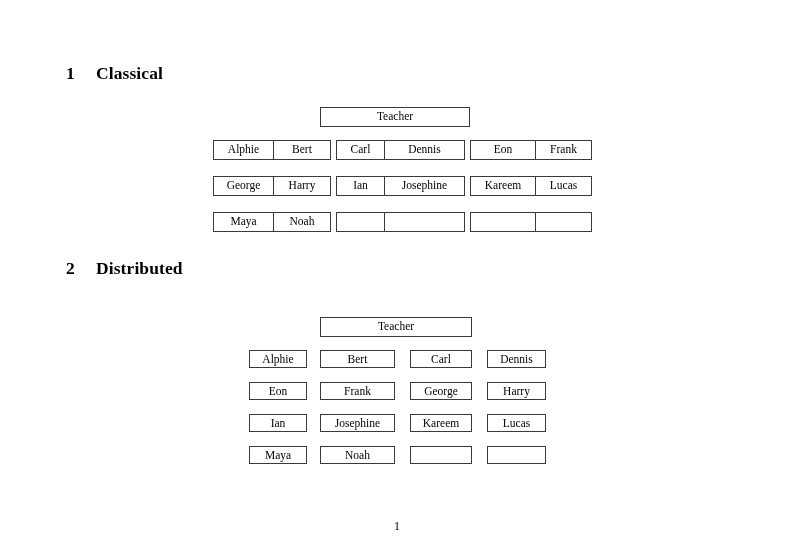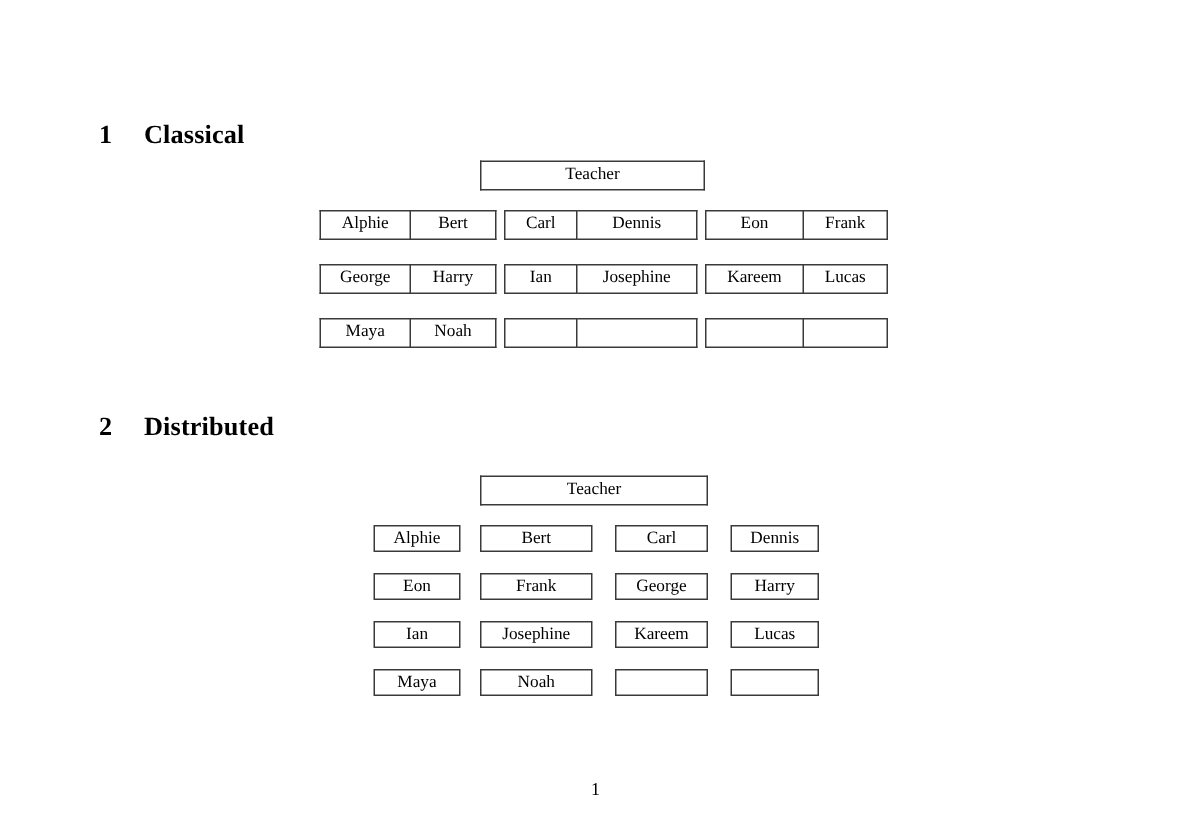--- a/index.html
+++ b/index.html
@@ -29,21 +29,20 @@
     font-size: 17.5px;
     letter-spacing: 0.1px;
     white-space: nowrap;
   }
   .section-heading .sec-num {
     display: inline-block;
     width: 30px;
   }
   .section-heading .sec-title {
     display: inline-block;
-    margin-top: 16px;
   }
   #heading-classical   { left: 66px;  top: 63px; }
   #heading-distributed { left: 66px;  top: 258px; }
 
   
   .tbl {
     position: absolute;
     border-collapse: collapse;
     table-layout: fixed;
     font-size: 11.5px;

